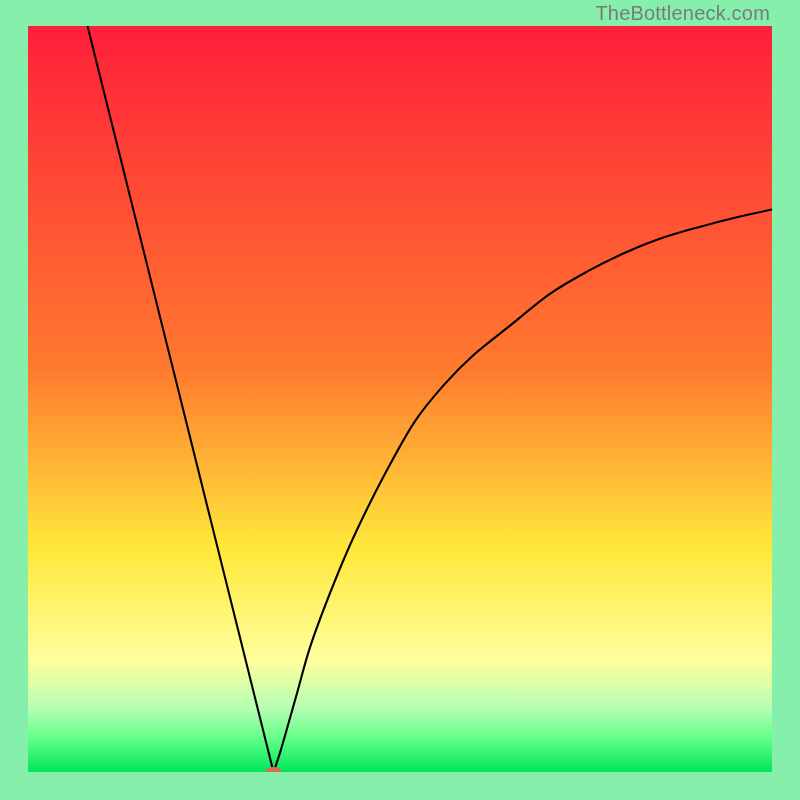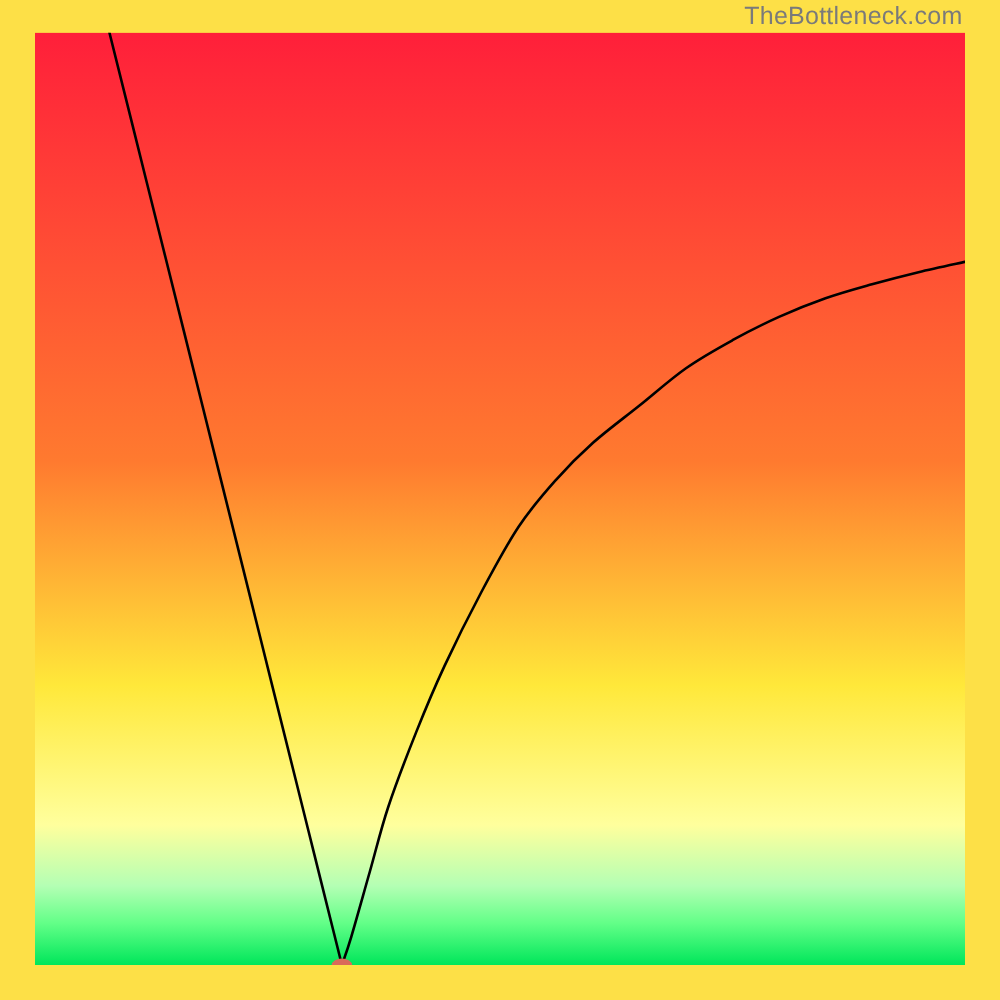--- a/index.html
+++ b/index.html
@@ -9,21 +9,21 @@
     height: 800px;
     background: #000;
     overflow: hidden;
   }
   .frame {
     position: absolute;
     left: 0;
     top: 0;
     width: 800px;
     height: 800px;
-    background: #fde047;
+    background: #86efac;
   }
   .plot {
     position: absolute;
     left: 28px;
     top: 26px;
     width: 744px;
     height: 746px;
     overflow: hidden;
   }
   .watermark {

